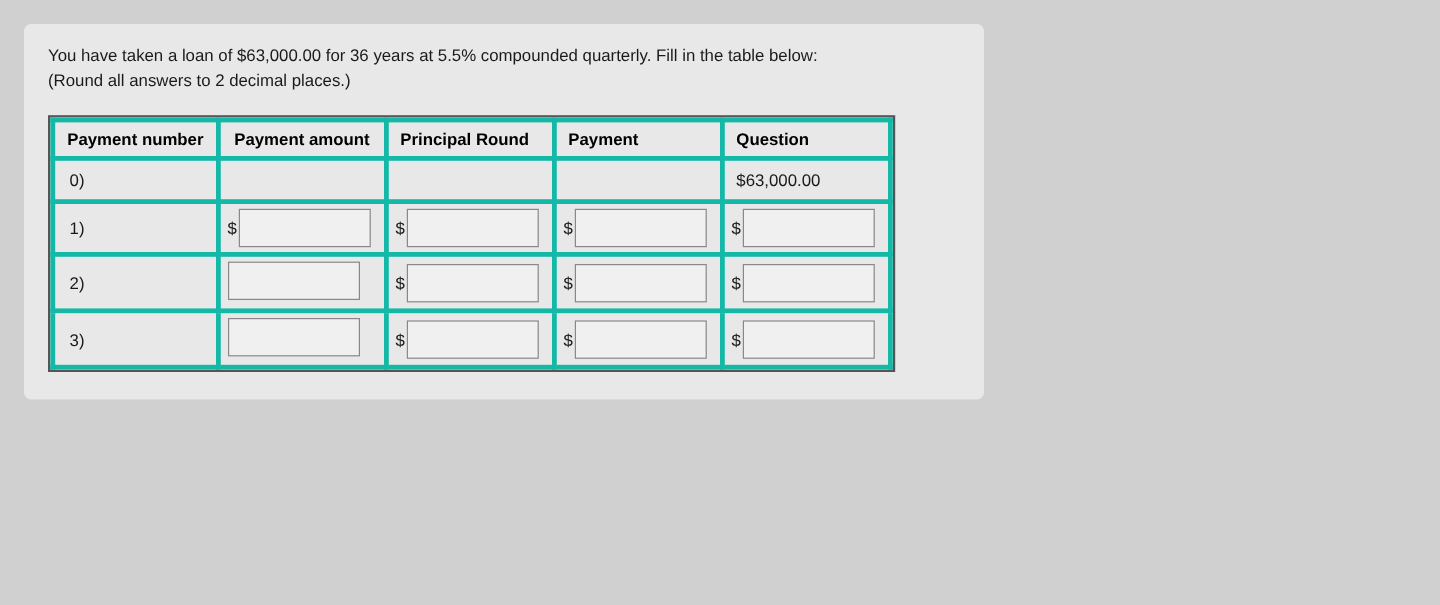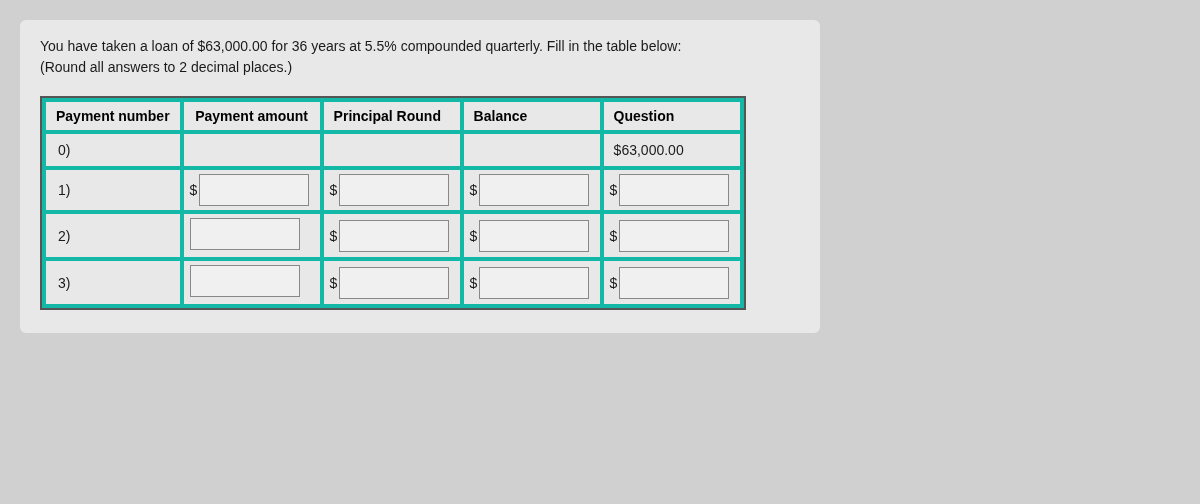--- a/index.html
+++ b/index.html
@@ -166,21 +166,21 @@
   </div>
 
   
   <div class="table-wrapper">
     <table>
       <thead>
         <tr>
           <th class="col-payment-num">Payment number</th>
           <th class="col-payment-amt">Payment amount</th>
           <th class="col-principal">Principal Round</th>
-          <th class="col-interest">Balance</th>
+          <th class="col-interest">Payment</th>
           <th class="col-balance">Question</th>
         </tr>
       </thead>
       <tbody>
 
         <tr>
           <td class="row-label">0)</td>
           <td class="input-cell"></td>
           <td class="input-cell"></td>
           <td class="input-cell"></td>

